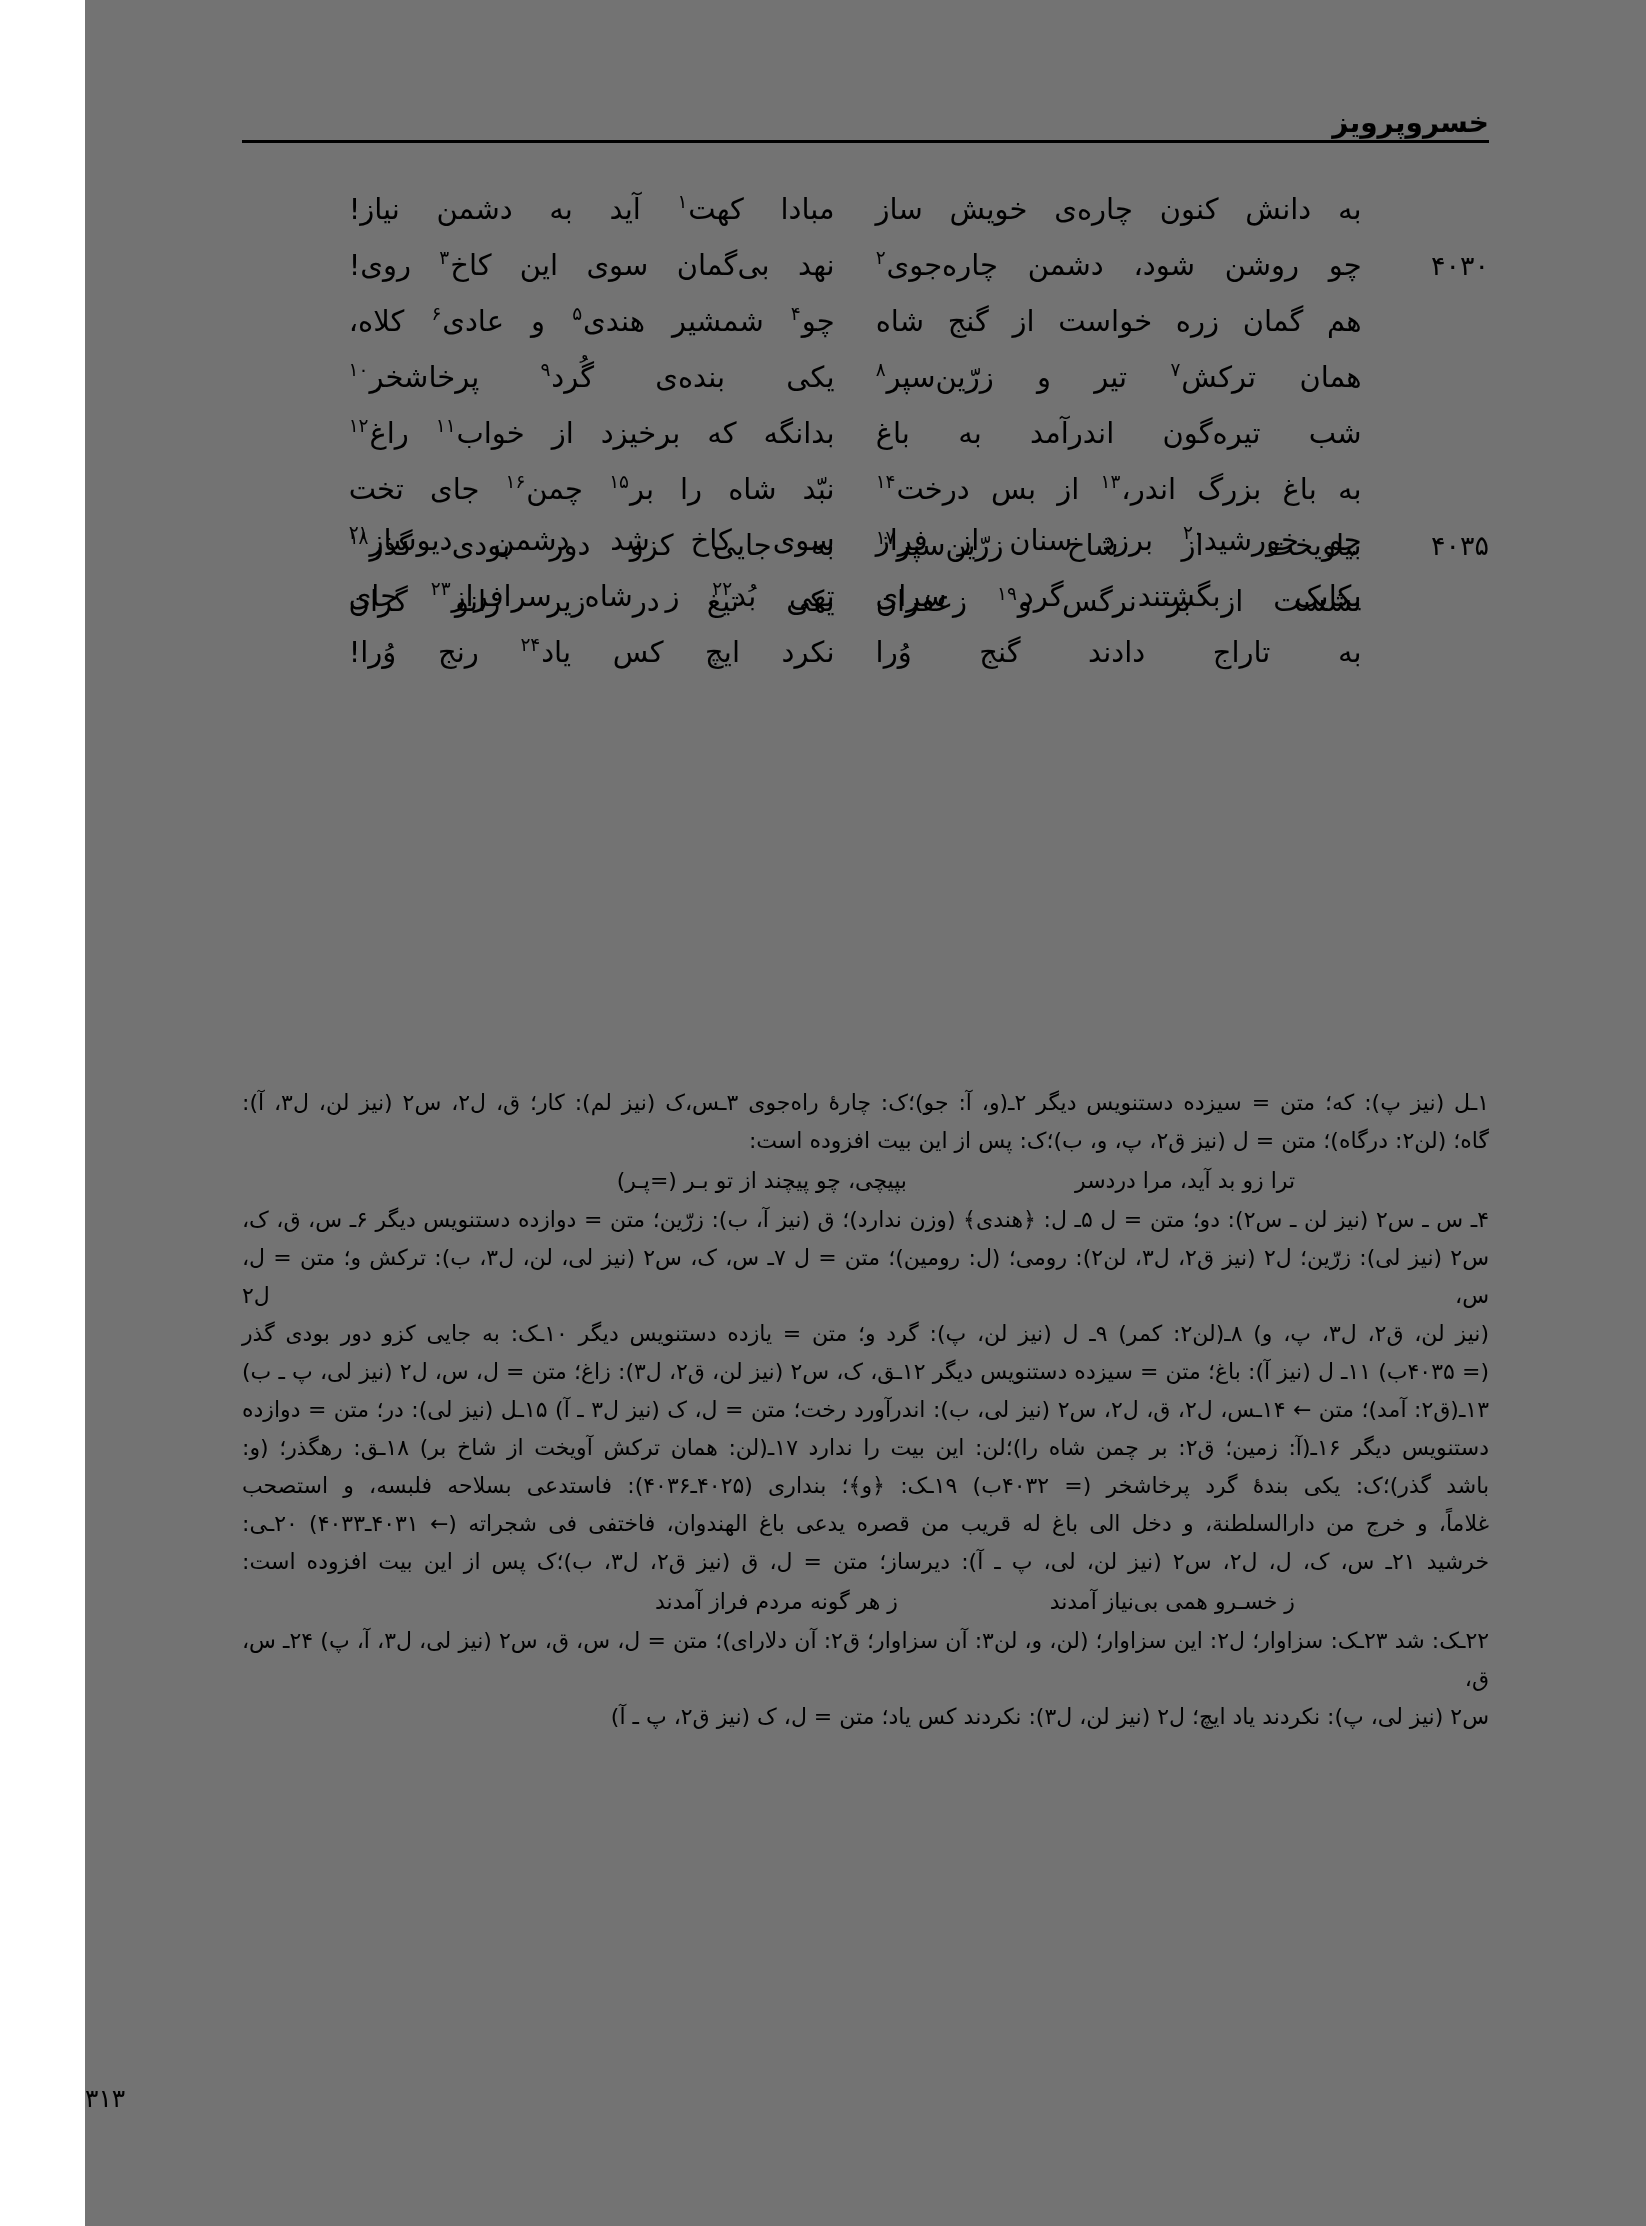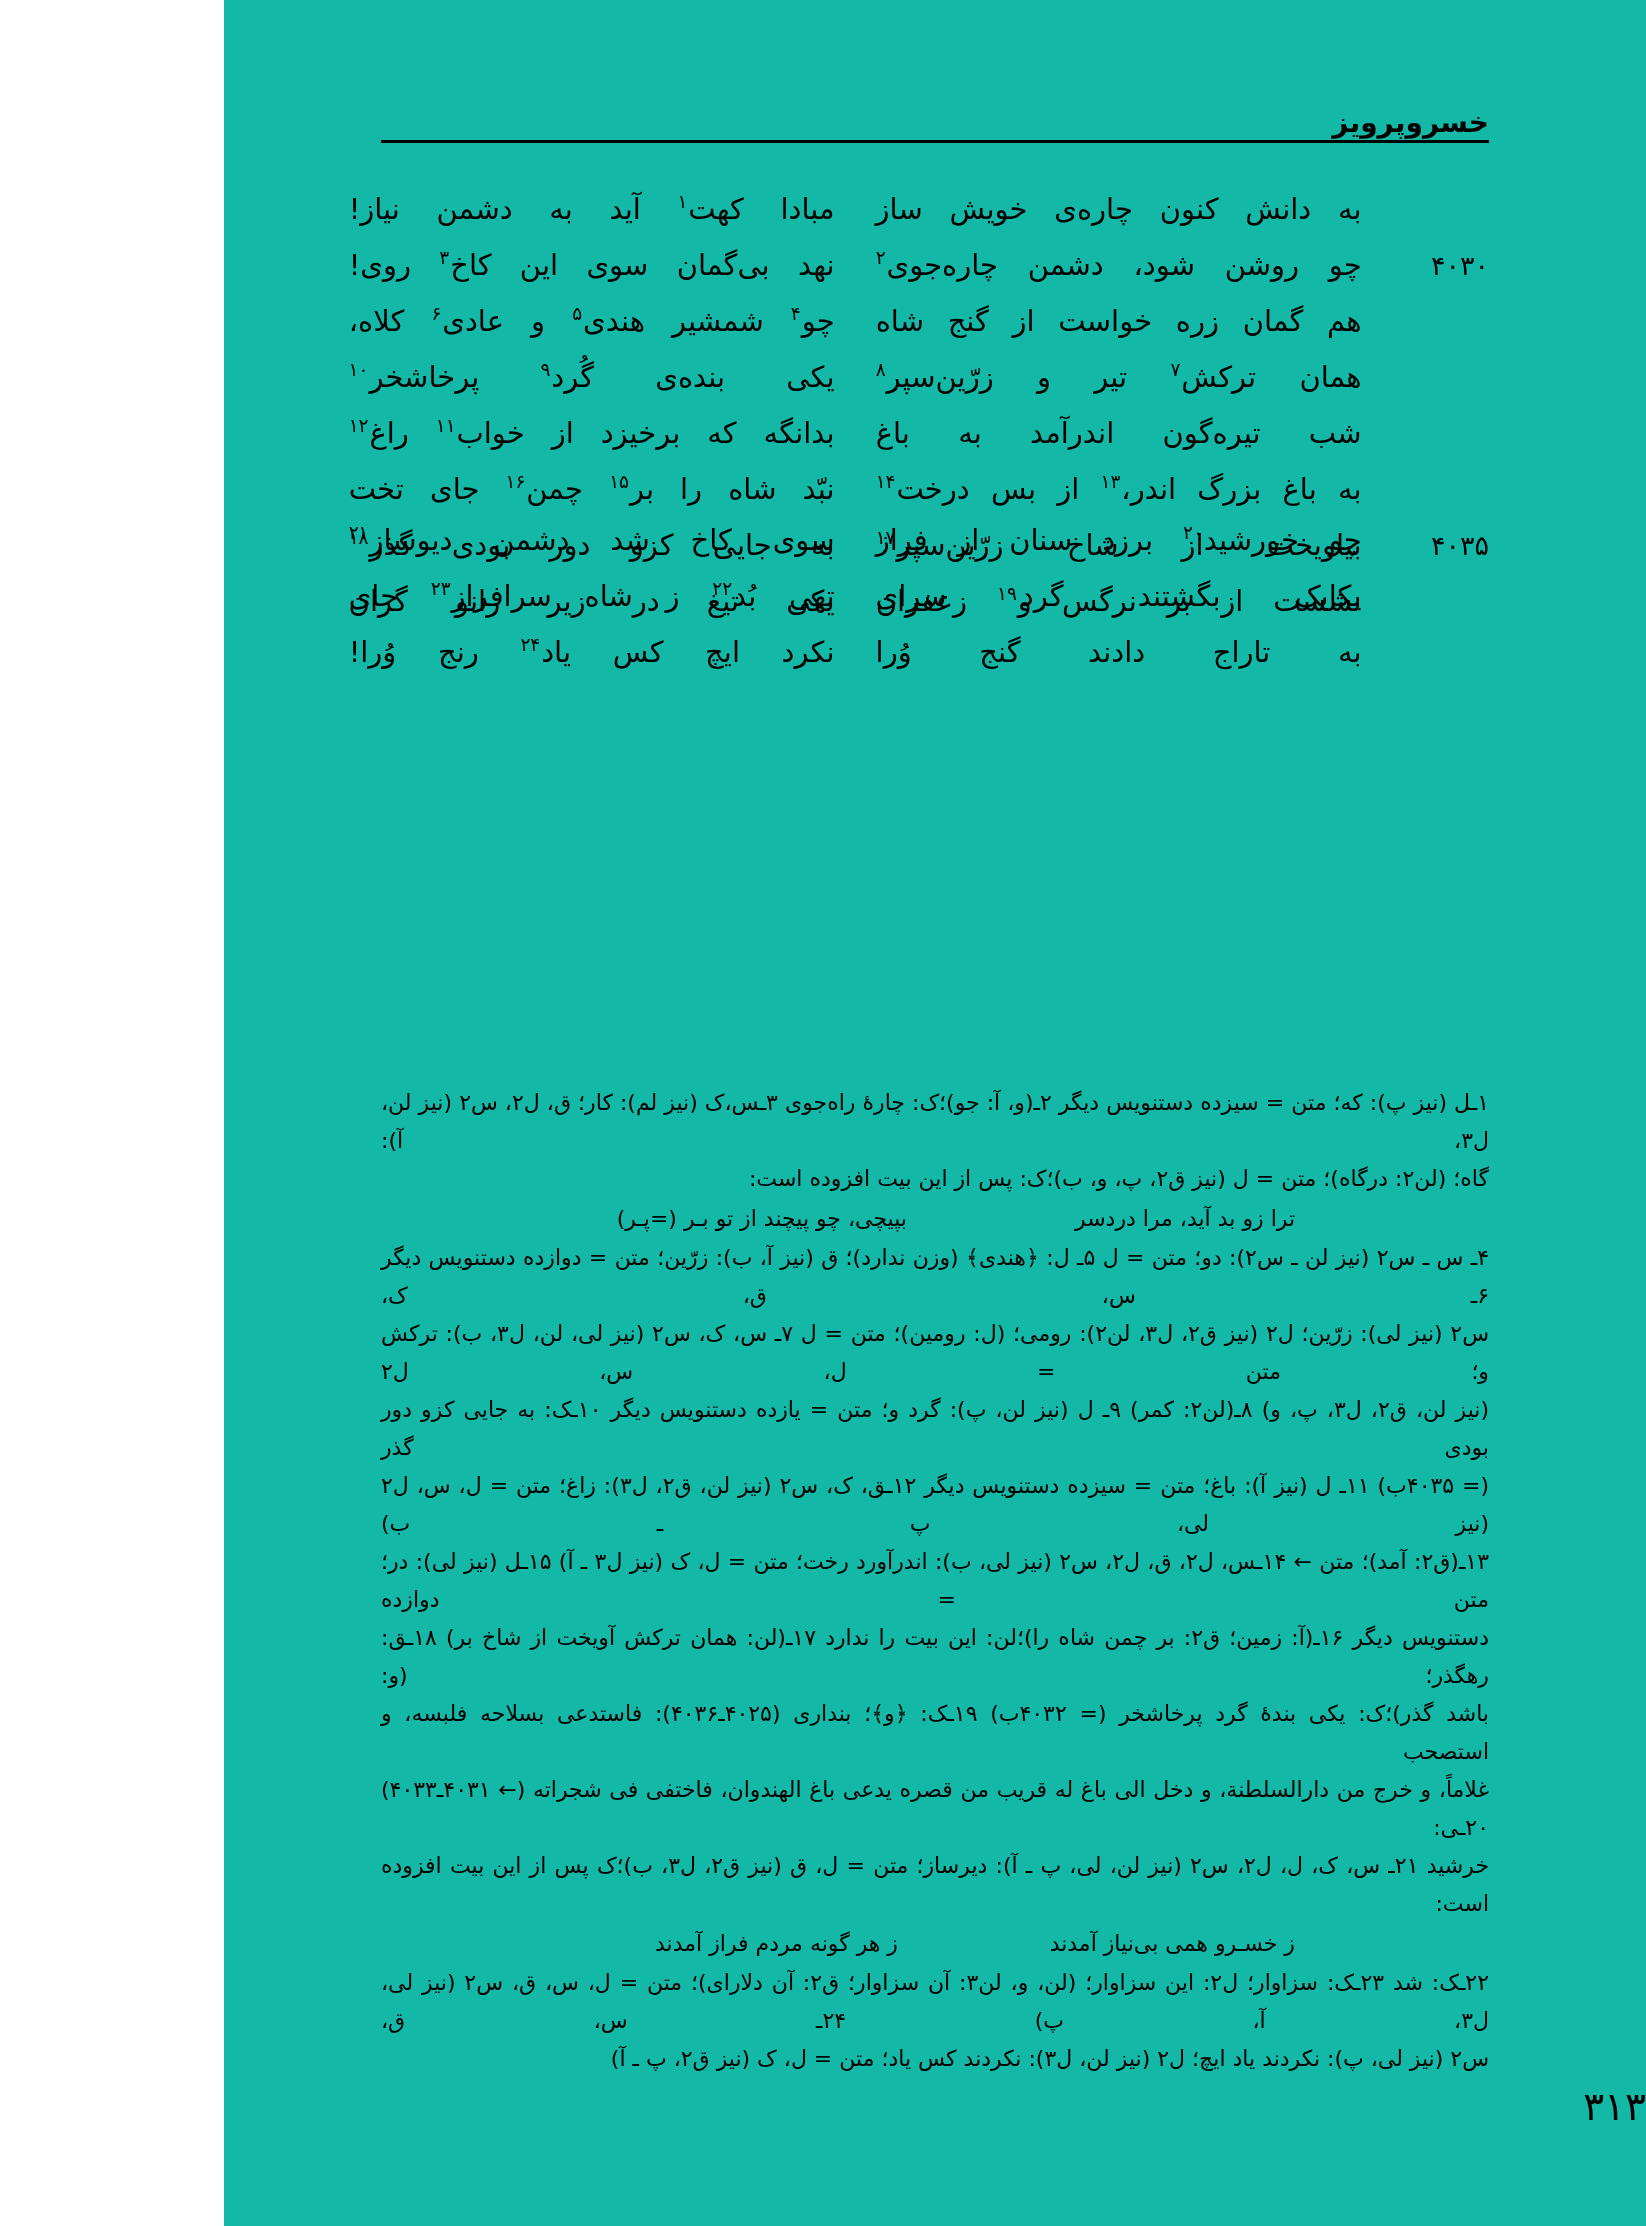--- a/index.html
+++ b/index.html
@@ -7,23 +7,23 @@
     margin: 0;
     padding: 0;
     background: #ffffff;
   }
   body {
     font-family: "DejaVu Sans", "Liberation Sans", sans-serif;
     color: #000000;
   }
   .page {
     position: relative;
-    width: 1422px;
+    width: 1561px;
     height: 2226px;
-    background: #14b8a6;
+    background: #737373;
     overflow: hidden;
     box-sizing: border-box;
   }
 
   
   .runhead-wrap {
     position: absolute;
     top: 109px;
     right: 157px;
     left: 157px;
@@ -118,22 +118,22 @@
   }
   .app-verse .vh { flex: 0 0 388px; }
   .app-verse .vh.h2 { flex: 0 0 397px; }
 
   
   .folio {
     position: absolute;
     top: 2084px;
     right: 0;
     left: 0;
-    text-align: right;
-    font-size: 39px;
+    text-align: left;
+    font-size: 25px;
     letter-spacing: 0.9px;
   }
 </style>
 </head>
 <body>
 
 <div class="page">
 
   <div class="runhead-wrap">
     <div class="runhead">خسروپرویز</div>

